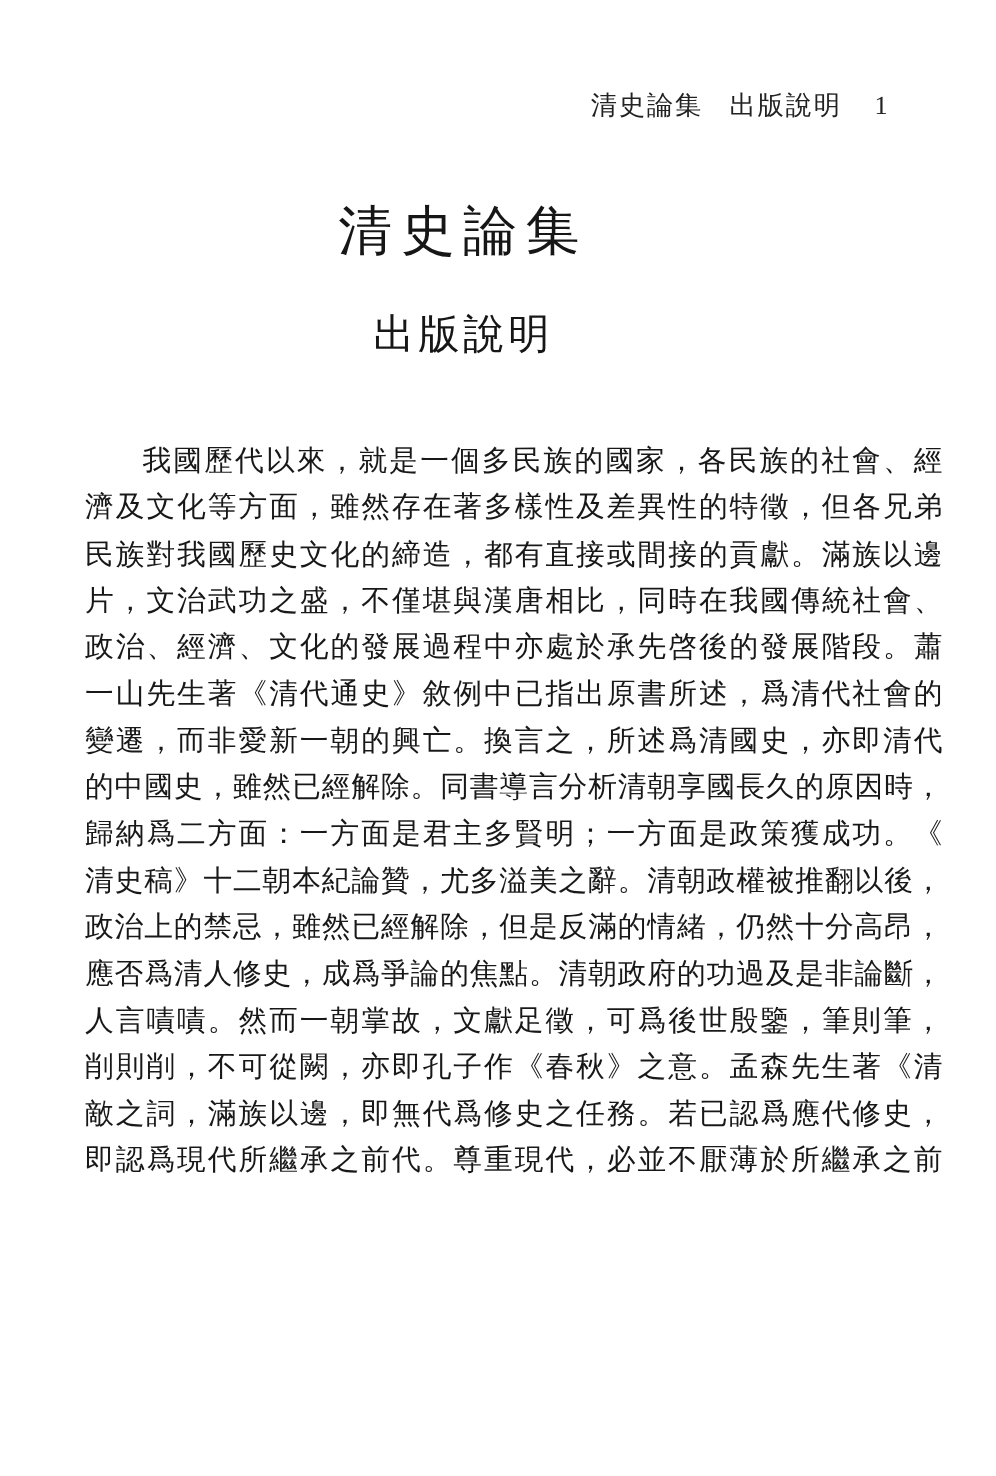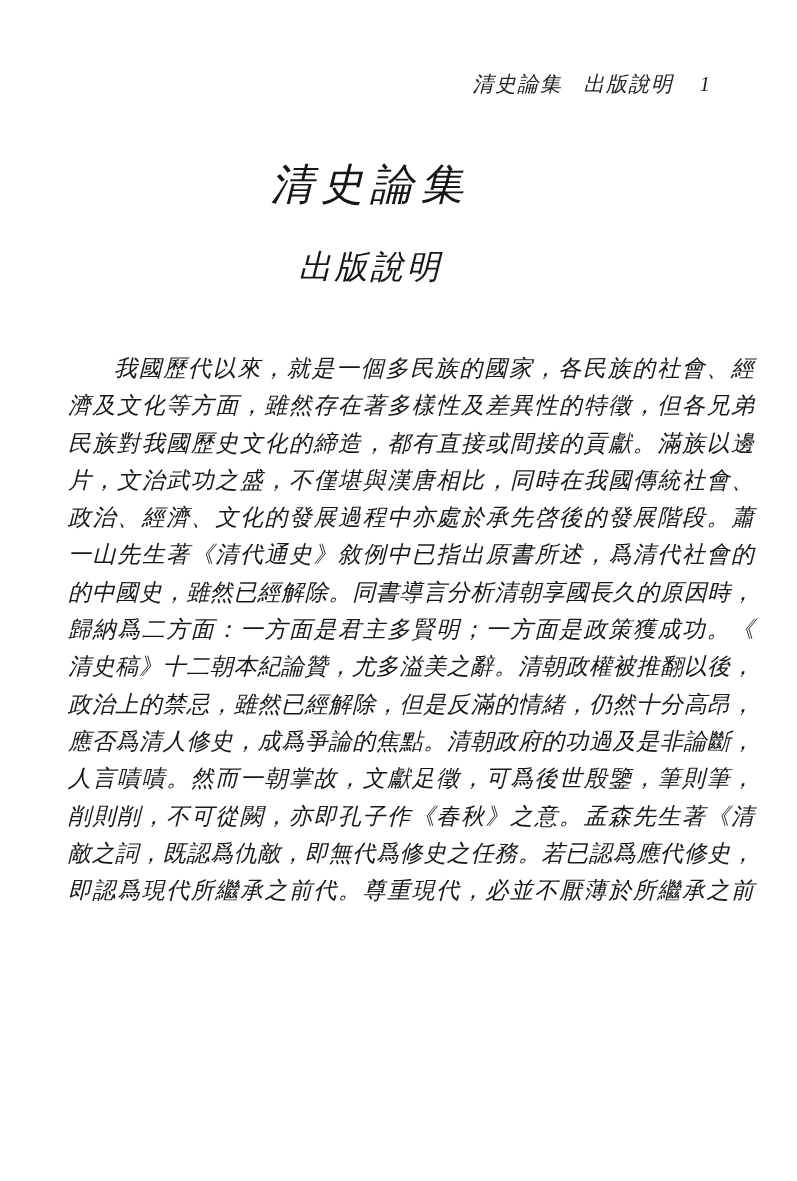--- a/index.html
+++ b/index.html
@@ -7,21 +7,20 @@
   body { font-family: "Liberation Serif", "DejaVu Serif", serif; }
 
   .page {
     position: relative;
     width: 797px;
     height: 1181px;
     margin: 0 auto;
     background: #ffffff;
     color: #1b1b1b;
     overflow: hidden;
-    font-style: italic;
   }
 
   .running-header {
     position: absolute;
     top: 70px;
     right: 87px;
     display: flex;
     align-items: baseline;
     font-size: 21px;
     letter-spacing: 1.5px;
@@ -93,24 +92,25 @@
 
   <h2 class="section-title">出版說明</h2>
 
   <div class="body-text">
     <div class="body-line first-line">我國歷代以來，就是一個多民族的國家，各民族的社會、經</div>
     <div class="body-line">濟及文化等方面，雖然存在著多樣性及差異性的特徵，但各兄弟</div>
     <div class="body-line">民族對我國歷史文化的締造，都有直接或間接的貢獻。滿族以邊</div>
     <div class="body-line">片，文治武功之盛，不僅堪與漢唐相比，同時在我國傳統社會、</div>
     <div class="body-line">政治、經濟、文化的發展過程中亦處於承先啓後的發展階段。蕭</div>
     <div class="body-line">一山先生著《清代通史》敘例中已指出原書所述，爲清代社會的</div>
+    <div class="body-line">變遷，而非愛新一朝的興亡。換言之，所述爲清國史，亦即清代</div>
     <div class="body-line">的中國史，雖然已經解除。同書導言分析清朝享國長久的原因時，</div>
     <div class="body-line">歸納爲二方面：一方面是君主多賢明；一方面是政策獲成功。《</div>
     <div class="body-line">清史稿》十二朝本紀論贊，尤多溢美之辭。清朝政權被推翻以後，</div>
     <div class="body-line">政治上的禁忌，雖然已經解除，但是反滿的情緒，仍然十分高昂，</div>
     <div class="body-line">應否爲清人修史，成爲爭論的焦點。清朝政府的功過及是非論斷，</div>
     <div class="body-line">人言嘖嘖。然而一朝掌故，文獻足徵，可爲後世殷鑒，筆則筆，</div>
     <div class="body-line">削則削，不可從闕，亦即孔子作《春秋》之意。孟森先生著《清</div>
-    <div class="body-line">敵之詞，既認爲仇敵，即無代爲修史之任務。若已認爲應代修史，</div>
+    <div class="body-line">敵之詞，滿族以邊，即無代爲修史之任務。若已認爲應代修史，</div>
     <div class="body-line">即認爲現代所繼承之前代。尊重現代，必並不厭薄於所繼承之前</div>
   </div>
 
 </div>
 
 </body></html>

